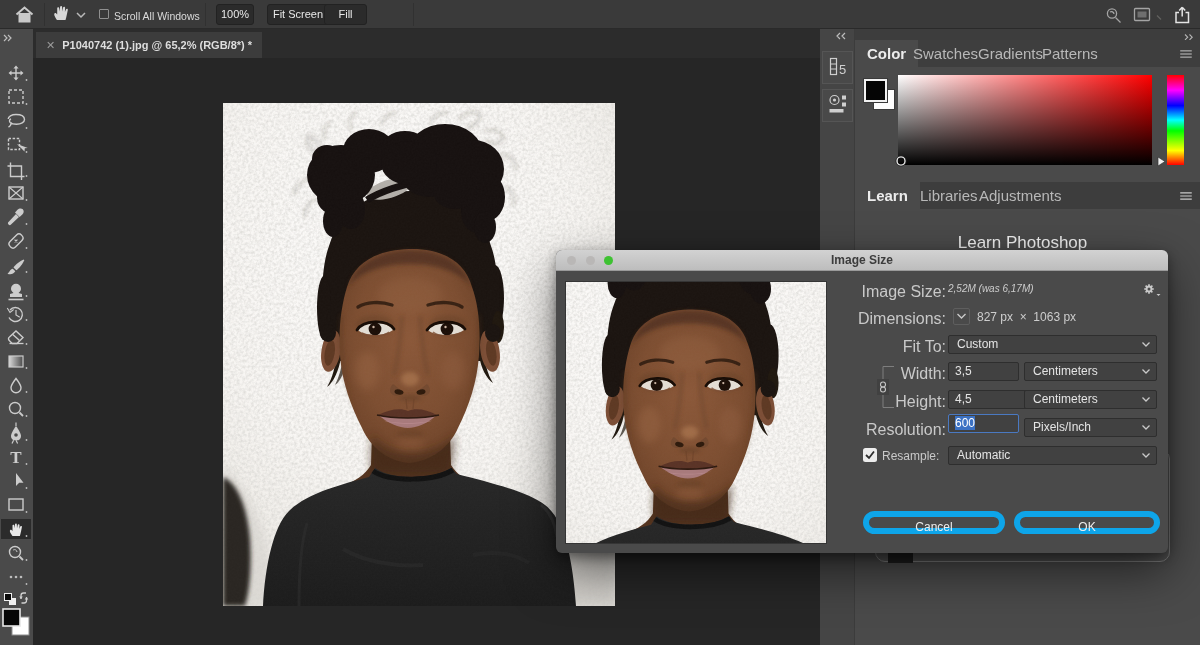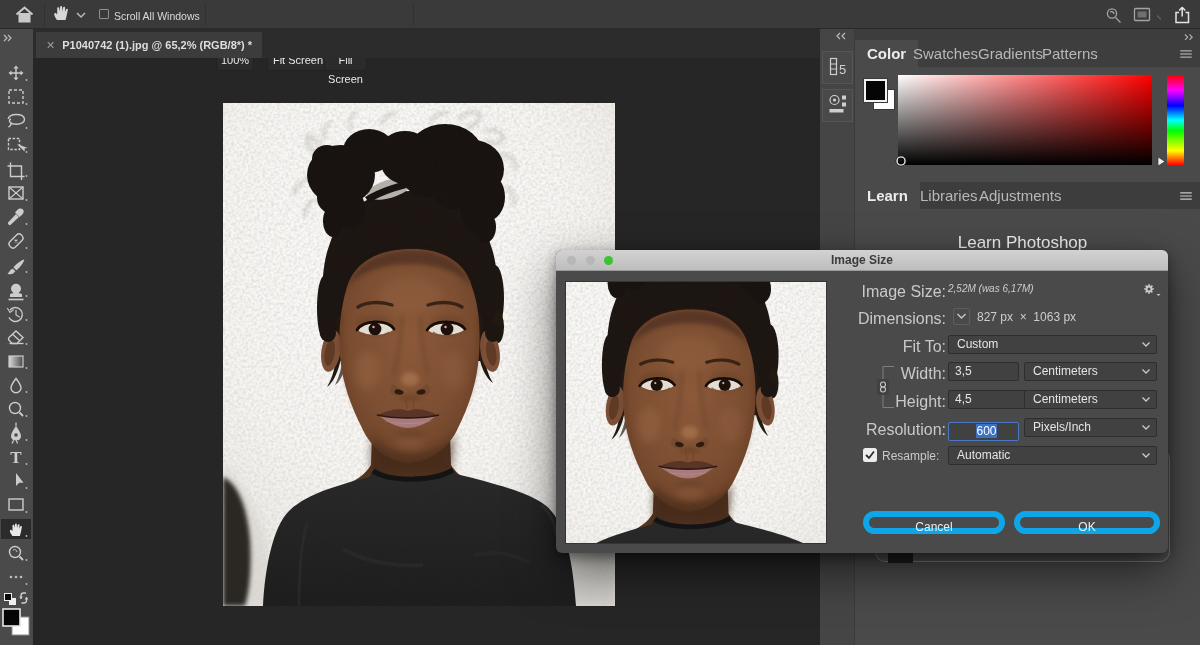--- a/index.html
+++ b/index.html
@@ -5,21 +5,21 @@
 * { margin:0; padding:0; box-sizing:border-box; }
 html,body { width:1200px; height:645px; overflow:hidden; background:#262626;
   font-family:"Liberation Sans", sans-serif; }
 #app { position:relative; width:1200px; height:645px; }
 .abs { position:absolute; }
 
 
 #optbar { left:0; top:0; width:1200px; height:29px; background:#3a3a3a; border-bottom:1px solid #2a2a2a; }
 .vsep { position:absolute; top:3px; width:1px; height:23px; background:#313131; }
 .optbtn { position:absolute; top:4px; height:21px; background:#2b2b2b; border:1px solid #222;
-  border-radius:3px; color:#e8e8e8; font-size:11px; line-height:19px; text-align:center;margin-top:46px; }
+  border-radius:3px; color:#e8e8e8; font-size:11px; line-height:19px; text-align:center; }
 #scrolllbl { position:absolute; left:114px; top:9.5px; font-size:10.5px; color:#dadada; }
 #scrollcb { position:absolute; left:99px; top:9px; width:10px; height:10px; border:1px solid #909090; border-radius:1px; background:#3a3a3a;}
 
 
 #tabstrip { left:33px; top:29px; width:787px; height:29px; background:#2c2c2c; }
 #doctab { position:absolute; left:3px; top:3px; width:226px; height:26px; background:#3c3c3c; color:#dedede;
   font-size:11px; line-height:26px; font-weight:bold; }
 #doctab .x { color:#9a9a9a; margin:0 7px 0 10px; font-size:11px; font-weight:normal; }
 
 
@@ -371,21 +371,21 @@
     <svg class="abs" style="left:318px; top:114px;" width="22" height="46">
       <path d="M9 2.5 H20 M9 2.5 V43.5 M9 43.5 H20" fill="none" stroke="#7e7e7e" stroke-width="1"></path>
       <rect x="3" y="15" width="12" height="16" fill="#414141"></rect>
       <g fill="none" stroke="#c6c6c6" stroke-width="1.1">
         <rect x="6.5" y="18" width="5" height="5" rx="2.4"></rect>
         <rect x="6.5" y="23" width="5" height="5" rx="2.4"></rect>
       </g>
     </svg>
 
     <div class="lbl" style="left:270px; top:171px;">Resolution:</div>
-    <div class="field" style="left:392px; top:172px; width:71px; border-color:#4a79c2;text-align:center;"><span style="background:#3c72c4; color:#fff;">600</span></div>
+    <div class="field" style="left:392px; top:164px; width:71px; border-color:#4a79c2;"><span style="background:#3c72c4; color:#fff;">600</span></div>
     <div class="drop" style="left:468px; top:168px; width:133px;">Pixels/Inch
       <svg class="chev" viewBox="0 0 8 5">
           <path d="M0.5 0.5 l3.5 3.5 l3.5-3.5" fill="none" stroke="#c9c9c9" stroke-width="1.3"></path>
         </svg>
     </div>
 
     <div class="abs" style="left:307px; top:198px; width:14px; height:14px; background:#ededed; border-radius:2.5px;">
       <svg width="14" height="14">
           <path d="M3 7 l3 3 l5-6.5" fill="none" stroke="#2e2e2e" stroke-width="1.8"></path>
         </svg>

